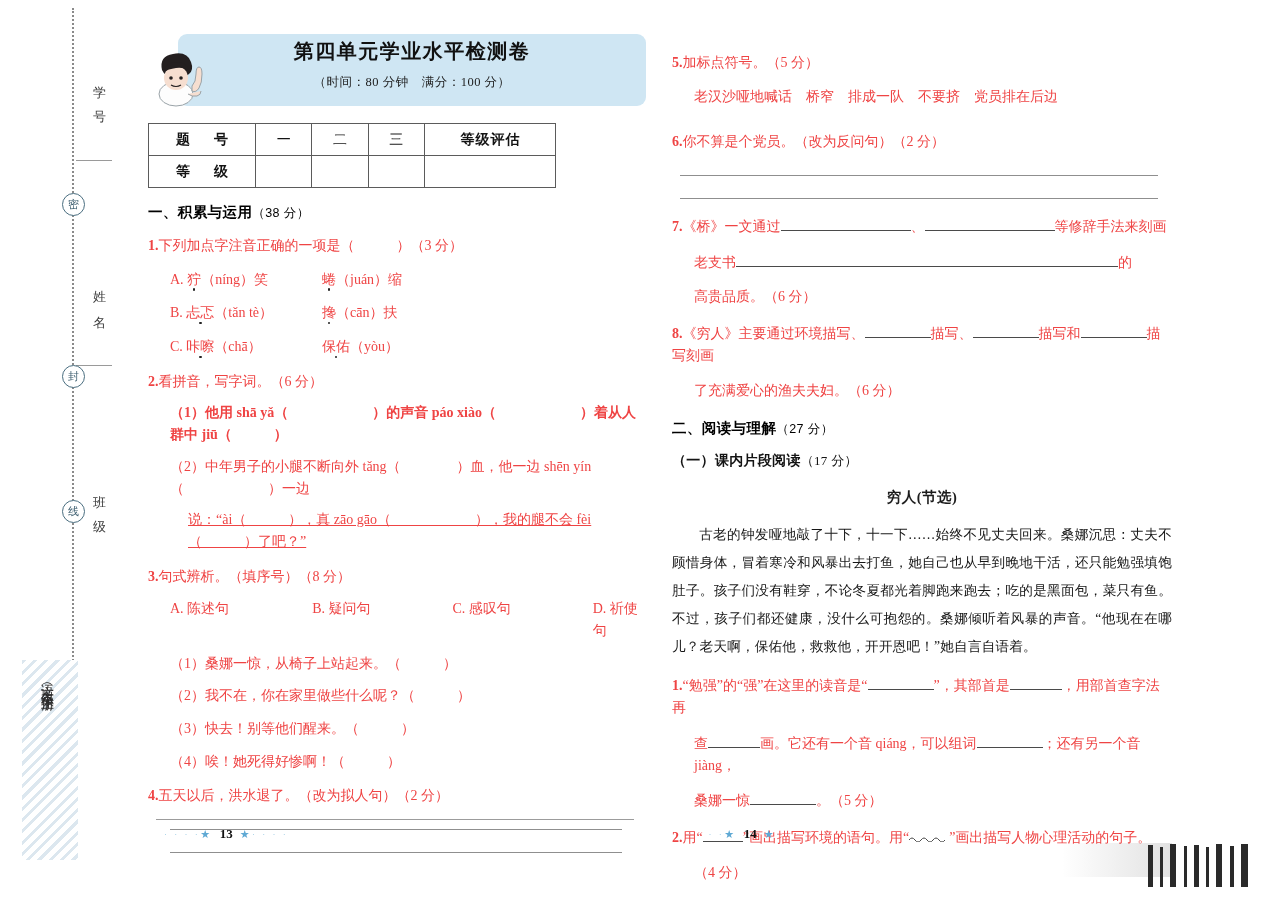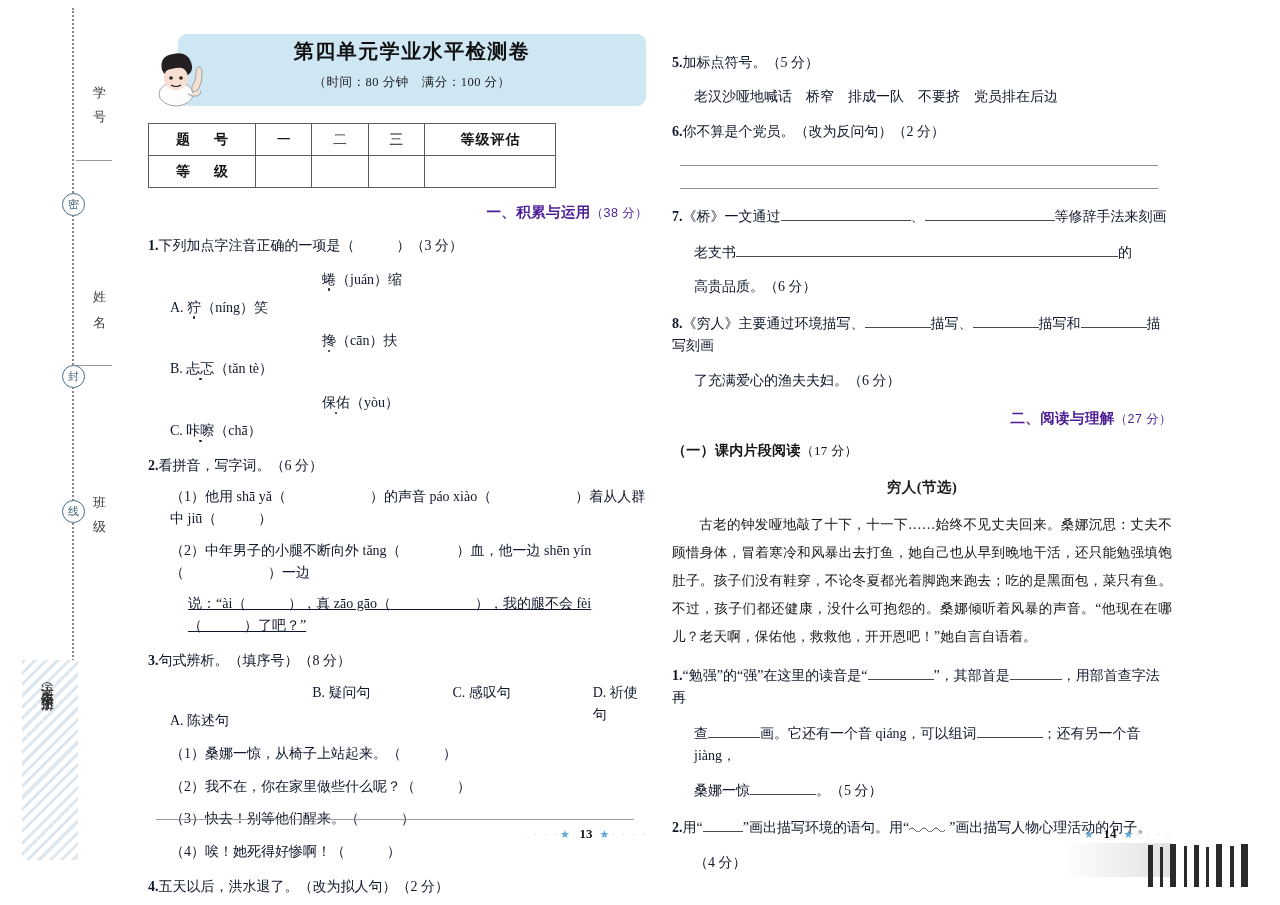--- a/index.html
+++ b/index.html
@@ -149,55 +149,54 @@
     color: #141414;
   }
   .grade-table td.num { letter-spacing: 0; text-indent: 0; font-weight: normal; }
   .grade-table td.assess { letter-spacing: 1px; text-indent: 1px; }
 
   
   .sec-head {
     margin-top: 15px;
     font-size: 14.5px;
     font-weight: bold;
-    color: #4c1d95;
+    color: #000000;
     font-family: "Liberation Sans", sans-serif;
     letter-spacing: 0.4px;
-    text-align: right;
   }
   .sec-head .pts { font-size: 12.5px; font-weight: normal; }
 
   .sub-head {
     margin-top: 14px;
     font-size: 14px;
     font-weight: bold;
     color: #141414;
     letter-spacing: 0.3px;
   }
   .sub-head .pts { font-weight: normal; font-size: 13px; }
 
   
   .q {
     margin-top: 13px;
     font-size: 14px;
     line-height: 1.55;
-    color: #0f172a;
+    color: #ef4444;
   }
   .q-stem { white-space: nowrap; }
   .q-num { font-weight: bold; font-family: "Liberation Serif", serif; }
   .indent { padding-left: 22px; }
   .indent2 { padding-left: 40px; }
 
   .opt-row {
     margin-top: 12px;
     padding-left: 22px;
     font-size: 14px;
     display: flex;
   }
-  .opt-row .o1 { width: 152px; margin-top: 28px; }
+  .opt-row .o1 { width: 152px; }
   .opt-row .o2 { width: 150px; }
   .opt-row .o3 { width: 150px; }
 
   .dotted { position: relative; }
   .dotted::after {
     content: "";
     position: absolute;
     left: 50%; bottom: -4px;
     width: 2.5px; height: 2.5px;
     margin-left: -1.2px;
@@ -241,23 +240,23 @@
     text-align: justify;
     text-indent: 2em;
     letter-spacing: 0.2px;
     color: #161616;
   }
 
   
   .footer {
     position: absolute;
     bottom: 22px;
-    left: 0;
+    left: 16px;
     width: 500px;
-    text-align: right;
+    text-align: left;
     height: 18px;
   }
   .footer .pg {
     font-size: 13px;
     font-weight: bold;
     font-family: "Liberation Serif", serif;
     vertical-align: middle;
     padding: 0 7px;
     color: #111;
   }
@@ -379,21 +378,21 @@
       <div class="opt-row">
         <span class="o1"><span>C.</span> <span class="dotted">咔嚓</span><span>（chā）</span></span>
         <span><span class="dotted">保佑</span><span>（yòu）</span></span>
       </div>
     </div>
 
     <div class="q">
       <div class="q-stem">
         <span class="q-num">2.</span><span>看拼音，写字词。（6 分）</span>
       </div>
-      <div class="indent" style="margin-top:10px;">（1）他用 shā yǎ（　　　　　　）的声音 páo xiào（　　　　　　）着从人群中 jiū（　　　）</div>
+      <div class="indent" style="margin-top:10px;font-weight:bold;">（1）他用 shā yǎ（　　　　　　）的声音 páo xiào（　　　　　　）着从人群中 jiū（　　　）</div>
       <div class="indent" style="margin-top:10px;">（2）中年男子的小腿不断向外 tǎng（　　　　）血，他一边 shēn yín（　　　　　　）一边</div>
       <div class="indent2" style="margin-top:10px;text-decoration:underline;">说：“ài（　　　），真 zāo gāo（　　　　　　），我的腿不会 fèi（　　　）了吧？”</div>
     </div>
 
     <div class="q">
       <div class="q-stem">
         <span class="q-num">3.</span><span>句式辨析。（填序号）（8 分）</span>
       </div>
       <div class="opt-row" style="margin-top:11px;">
         <span class="o1">A. 陈述句</span>
@@ -423,21 +422,21 @@
 
   <div class="col col-right">
 
     <div class="q" style="margin-top:18px;">
       <div class="q-stem">
         <span class="q-num">5.</span><span>加标点符号。（5 分）</span>
       </div>
       <div class="indent" style="margin-top:12px;">老汉沙哑地喊话　桥窄　排成一队　不要挤　党员排在后边</div>
     </div>
 
-    <div class="q" style="margin-top:14px;">
+    <div class="q" style="margin-top:24px;">
       <div class="q-stem">
         <span class="q-num">6.</span><span>你不算是个党员。（改为反问句）（2 分）</span>
       </div>
       <div class="ans-line full"></div>
       <div class="ans-line full"></div>
     </div>
 
     <div class="q" style="margin-top:16px;">
       <div>
         <span class="q-num">7.</span><span>《桥》一文通过</span><span class="blank b130"></span><span>、</span><span class="blank b130"></span><span>等修辞手法来刻画</span>

